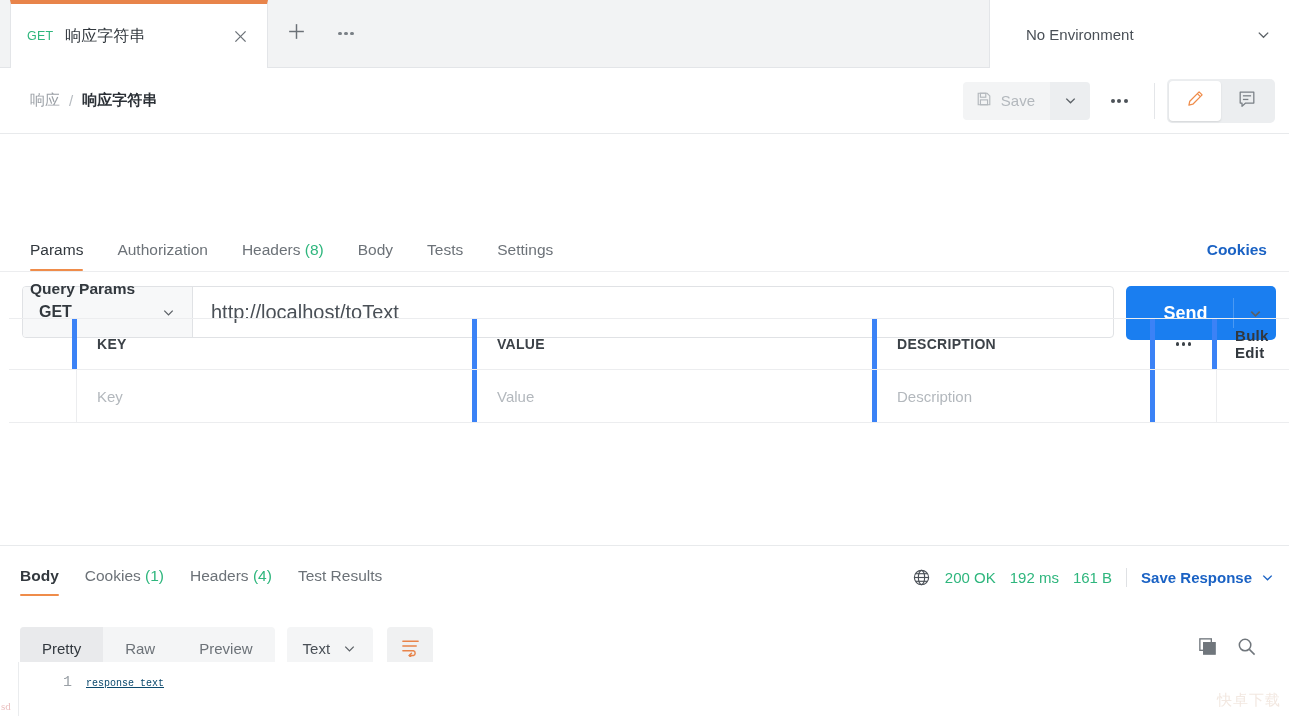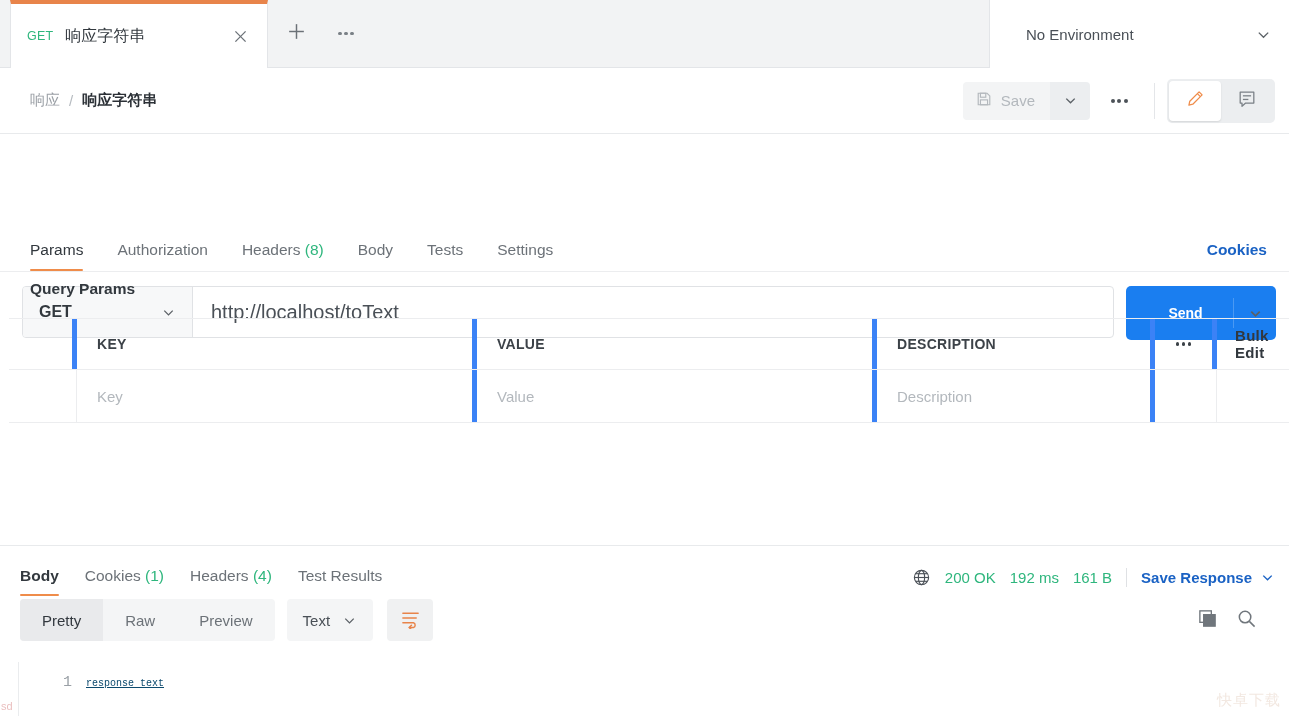--- a/index.html
+++ b/index.html
@@ -113,21 +113,21 @@
   .method-sel .m { flex:1; }
   .url-input {
     flex:1; display:flex; align-items:center; padding:0 18px;
     font-size:20px; color:#4a5057;
   }
   .send-btn {
     position:absolute; left:1126px; top:152px; width:150px; height:54px;
     background:#1a7ef0; border-radius:5px;
     display:flex; align-items:center;
   }
-  .send-btn .s-label { flex:1; text-align:center; color:#fff; font-size:14px; font-weight:bold; padding-left:12px;}
+  .send-btn .s-label { flex:1; text-align:center; color:#fff; font-size:18px; font-weight:bold; padding-left:12px;}
   .send-btn .s-caret { width:42px; display:flex; align-items:center; justify-content:center; color:#d8e8fb; }
   .send-btn .s-div { width:1px; height:30px; background:#4a99f3; }
 
   
   .reqtabs {
     position:absolute; left:0; top:220px; width:1289px; height:52px;
     display:flex; align-items:flex-end; padding:0 22px 0 30px;
     border-bottom:1px solid #ecedef;
   }
   .rt {
@@ -181,21 +181,21 @@
   .rsp .cnt { color:#2eb67d; font-weight:normal; }
   .rsp-spacer { flex:1; }
   .status-wrap { display:flex; align-items:center; gap:14px; padding-bottom:9px; }
   .globe { width:19px; height:19px; color:#4a5057; }
   .st { font-size:15px; color:#2eb67d; }
   .st-div { width:1px; height:19px; background:#dfe1e4; }
   .saveresp { font-size:15px; color:#1a62c4; font-weight:bold; display:flex; align-items:center; gap:8px;justify-content:center; }
   .saveresp .chev { color:#1a62c4; }
 
   
-  .viewbar { position:absolute; left:0; top:592px; width:1285px; height:56px; display:flex; align-items:center; padding:0 14px 0 20px; }
+  .viewbar { position:absolute; left:0; top:620px; width:1285px; height:56px; display:flex; align-items:center; padding:0 14px 0 20px; }
   .seg { display:flex; background:#f4f5f6; border-radius:4px; height:42px; align-items:stretch; }
   .seg .s {
     display:flex; align-items:center; padding:0 22px; font-size:15px; color:#6c7278;
   }
   .seg .s.on { background:#e9eaec; border-radius:4px 0 0 4px; color:#32383e; }
   .text-dd {
     height:42px; margin-left:12px; background:#f4f5f6; border-radius:4px;
     display:flex; align-items:center; gap:12px; padding:0 16px; font-size:15px; color:#4a5057;
   }
   .wrap-btn {
@@ -213,21 +213,21 @@
   .code-line { position:absolute; left:0; top:12px; display:flex; align-items:baseline; }
   .lineno {
     width:86px; text-align:right; padding-right:14px;
     font-family:"Liberation Mono", monospace; font-size:15px; color:#9aa0a6;
   }
   .codetext { font-family:"Liberation Mono", monospace; font-size:10px; color:#0c4a6e;text-decoration:underline; }
 
   
   .wm-left {
     position:absolute; left:1px; top:700px; font-size:11px;
-    color:#d98a8a; opacity:.55; font-family:Liberation Sans, sans-serif;
+    color:#d98a8a; opacity:.55; font-family:Liberation Serif, serif;
   }
   .wm-right {
     position:absolute; right:8px; bottom:6px; font-size:15px;
     color:#f0e4dc; opacity:.85; letter-spacing:1px;
   }
 </style>
 </head>
 <body>
 
 <div class="app">

